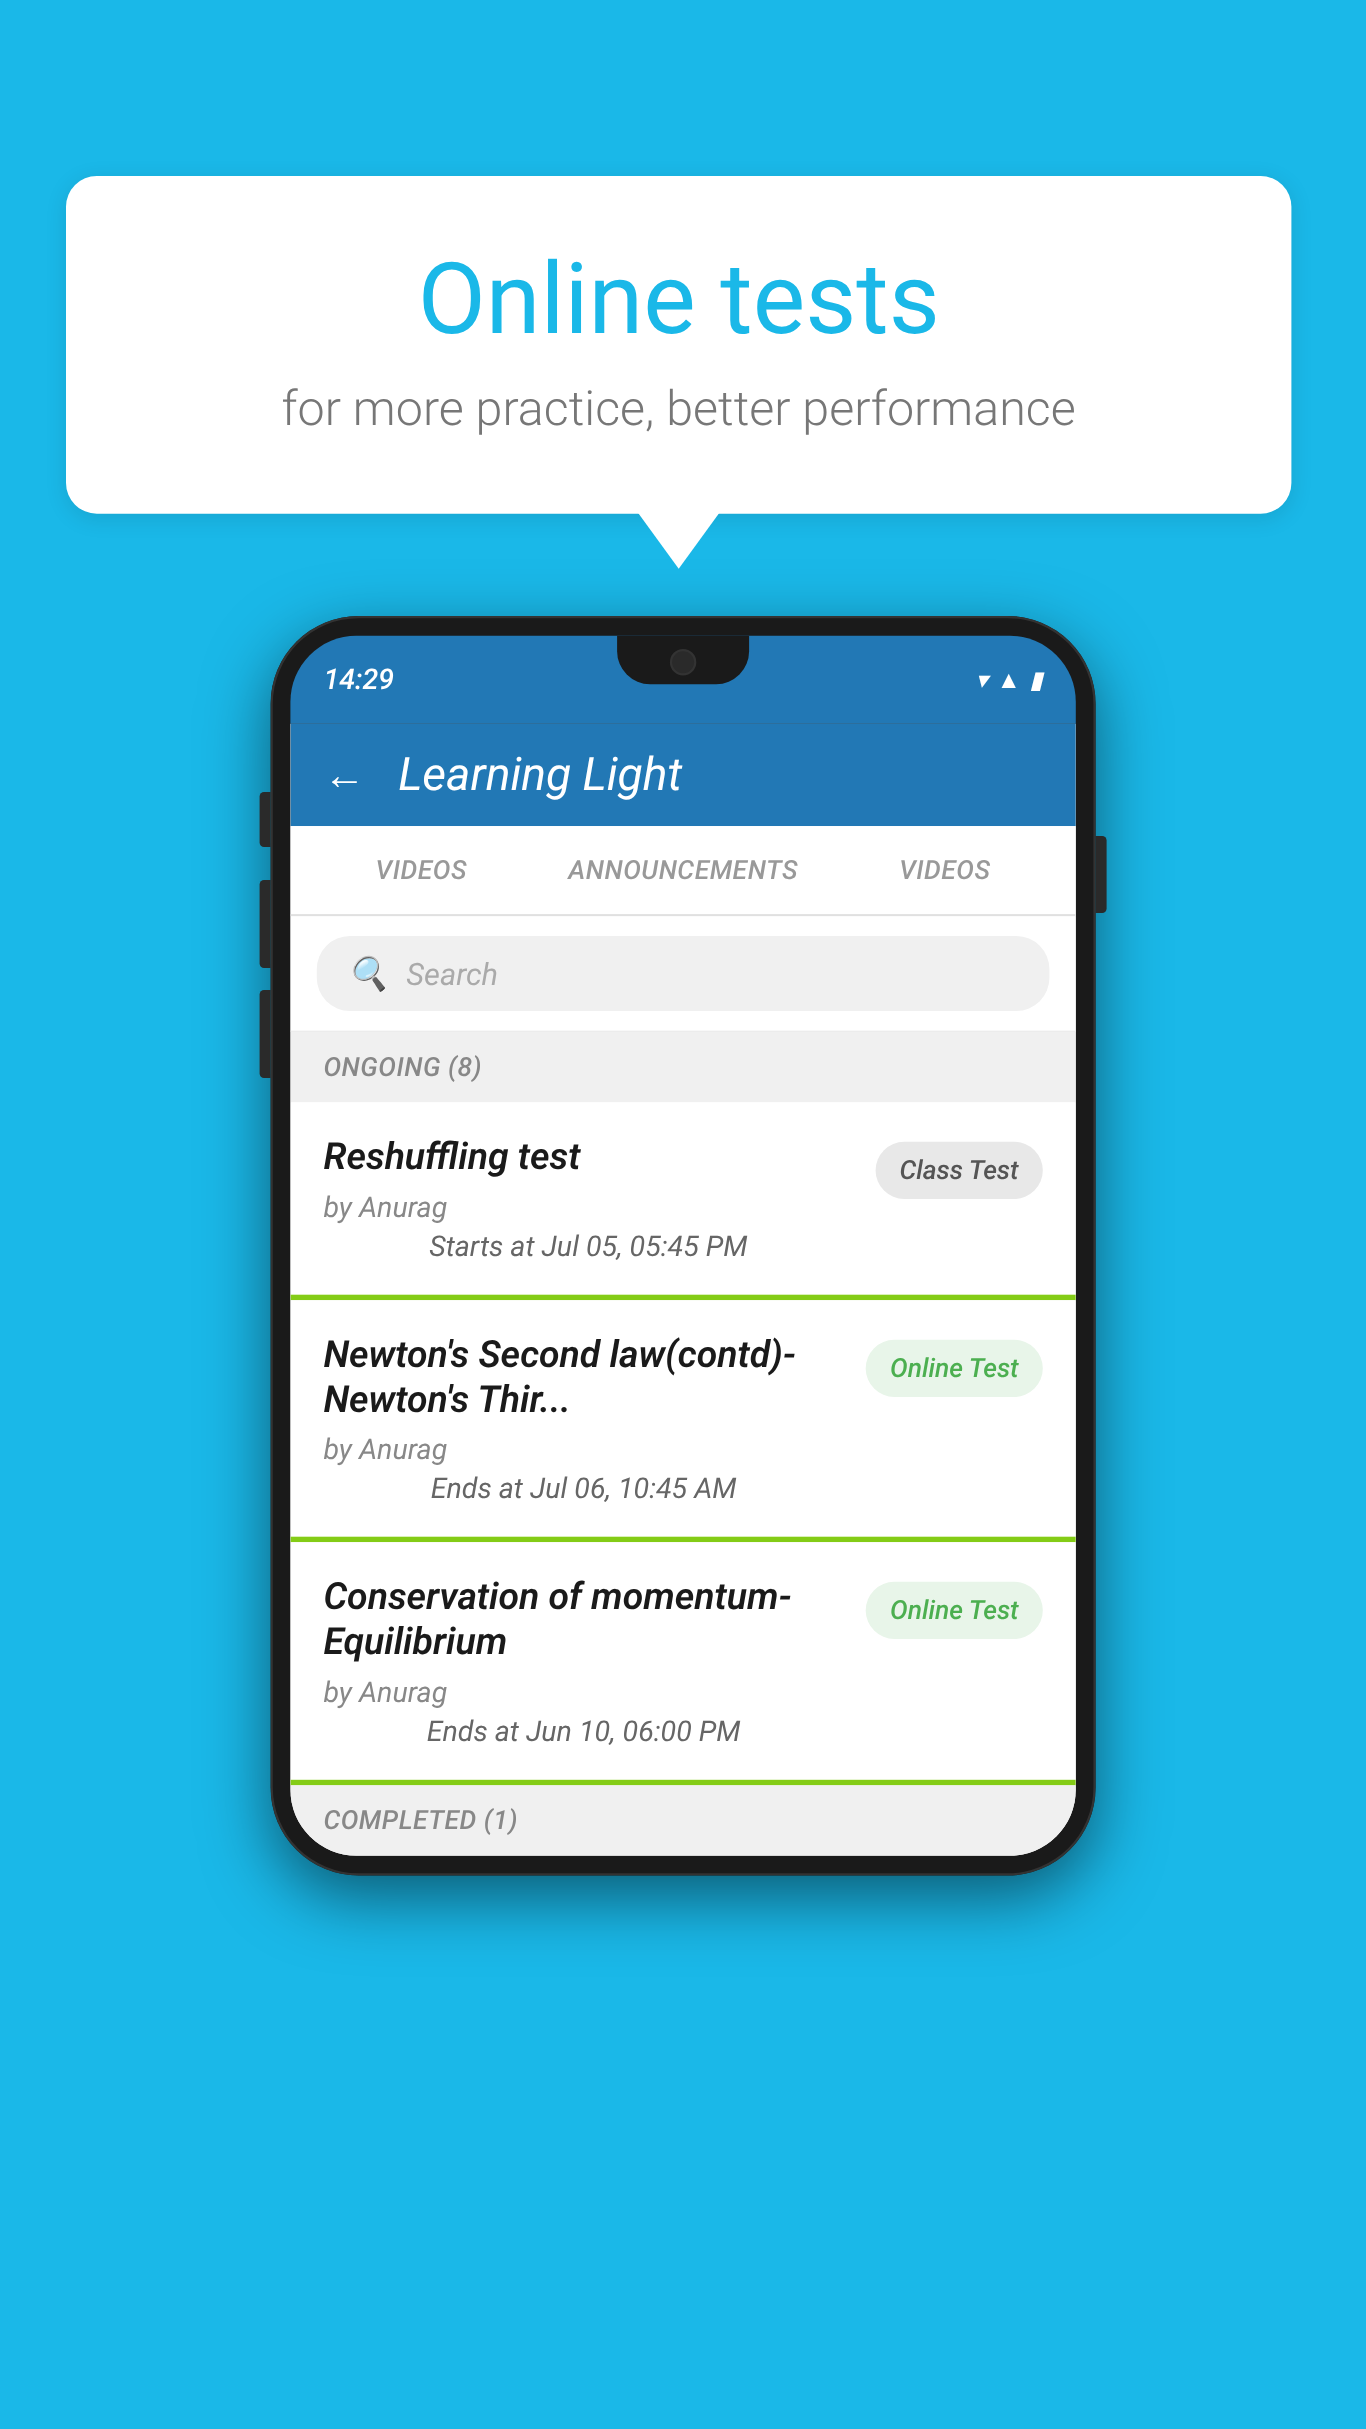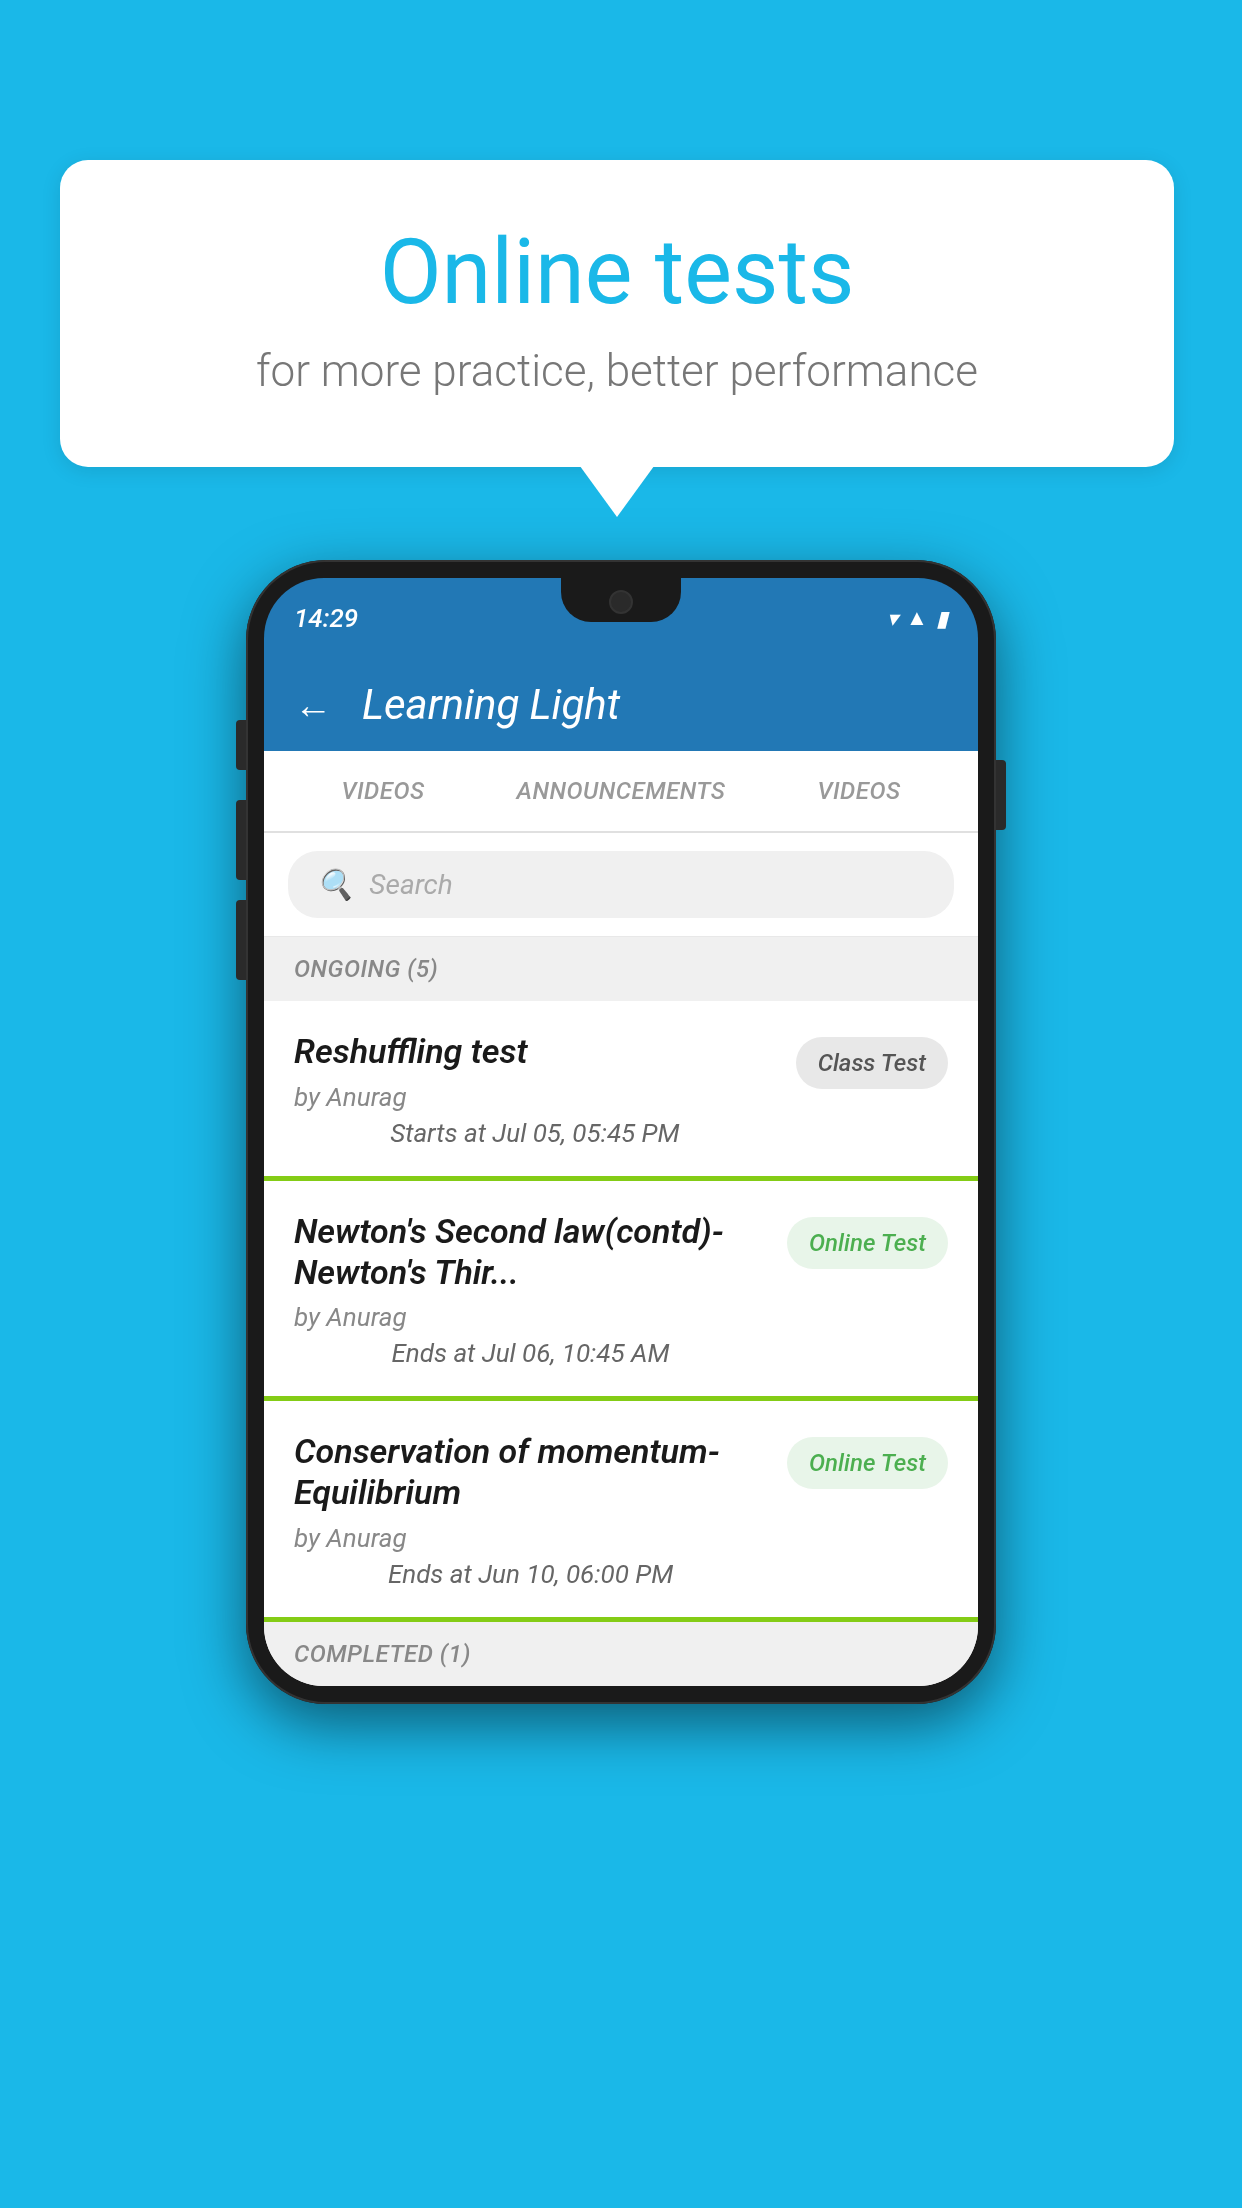--- a/index.html
+++ b/index.html
@@ -371,21 +371,21 @@
         </div>
       </div>
 
       <div class="search-container">
         <div class="search-inner">
           <span class="search-icon-wrap">🔍</span>
           <span class="search-input-text">Search</span>
         </div>
       </div>
 
-      <div class="section-header">ONGOING (5)</div>
+      <div class="section-header">ONGOING (8)</div>
 
       <div class="test-item">
         <div class="test-info">
           <div class="test-name">Reshuffling test</div>
           <div class="test-by">by Anurag</div>
           <div class="test-time">
             <span>Starts at</span>&nbsp;<span>Jul 05, 05:45 PM</span>
           </div>
         </div>
         <span class="test-badge badge-class">Class Test</span>

